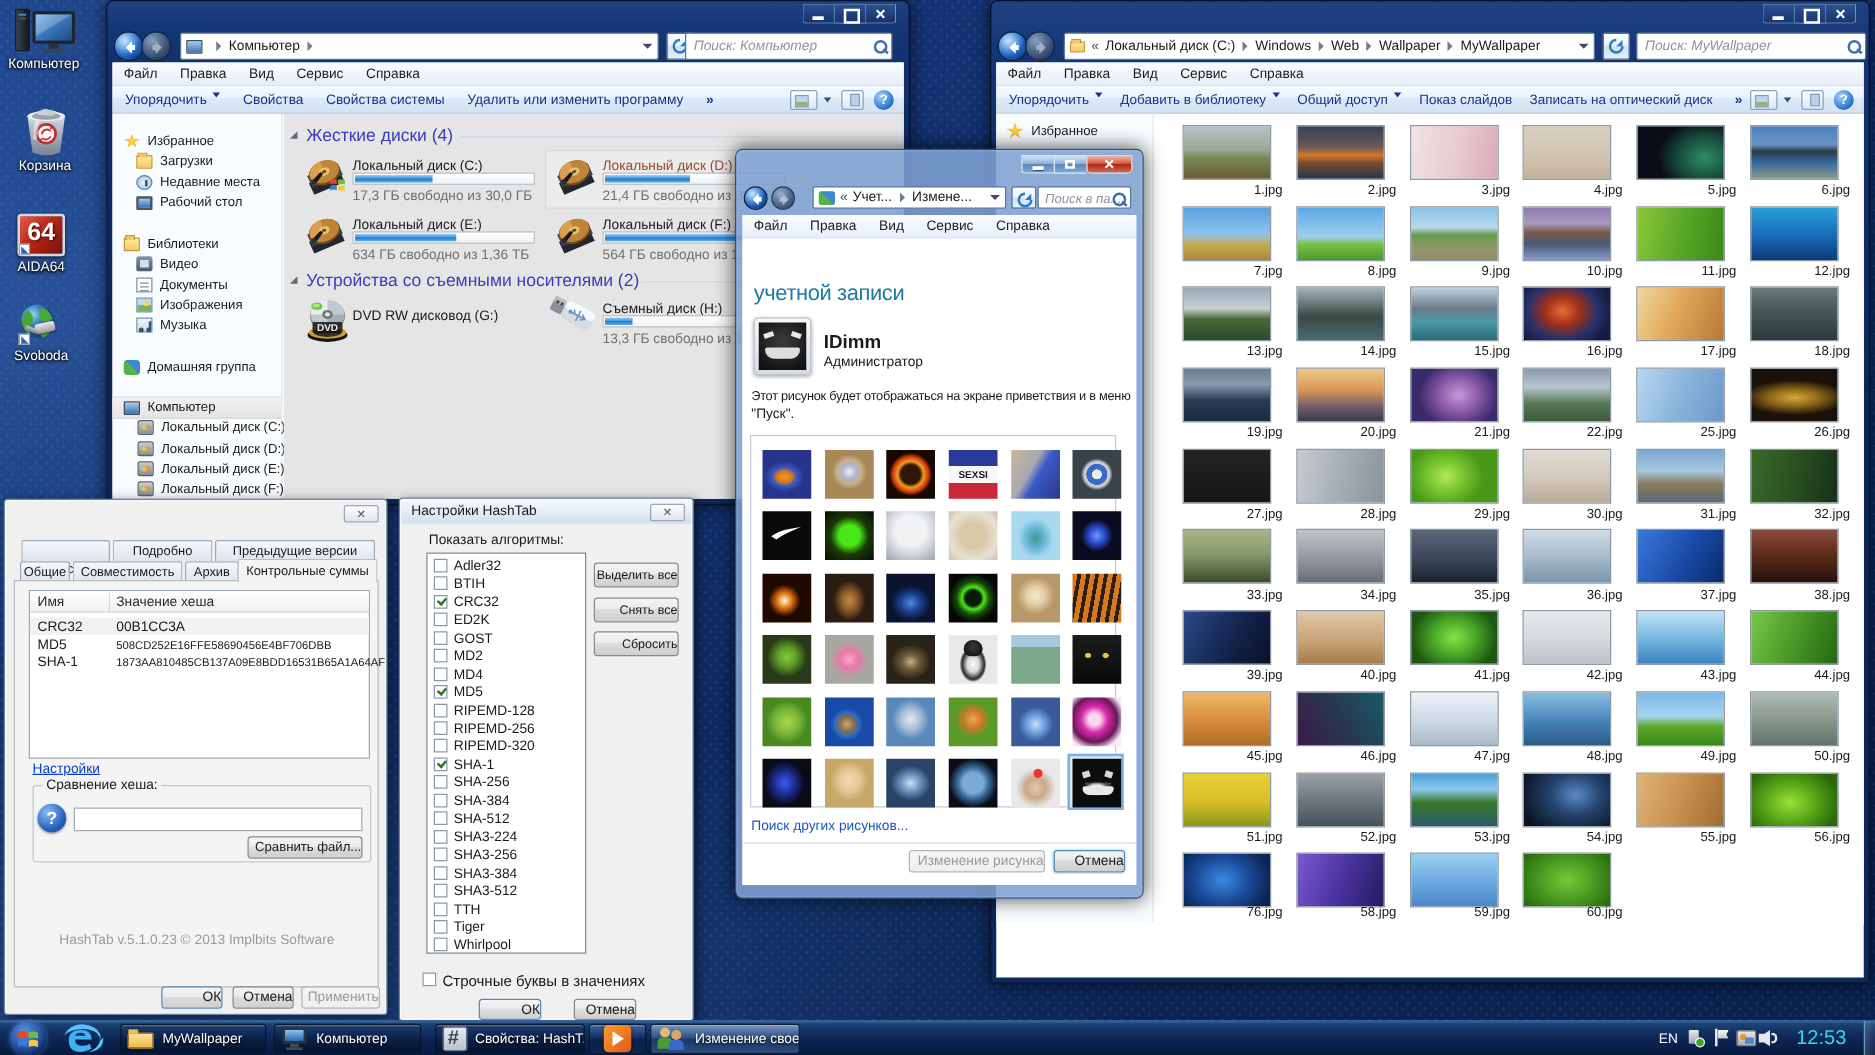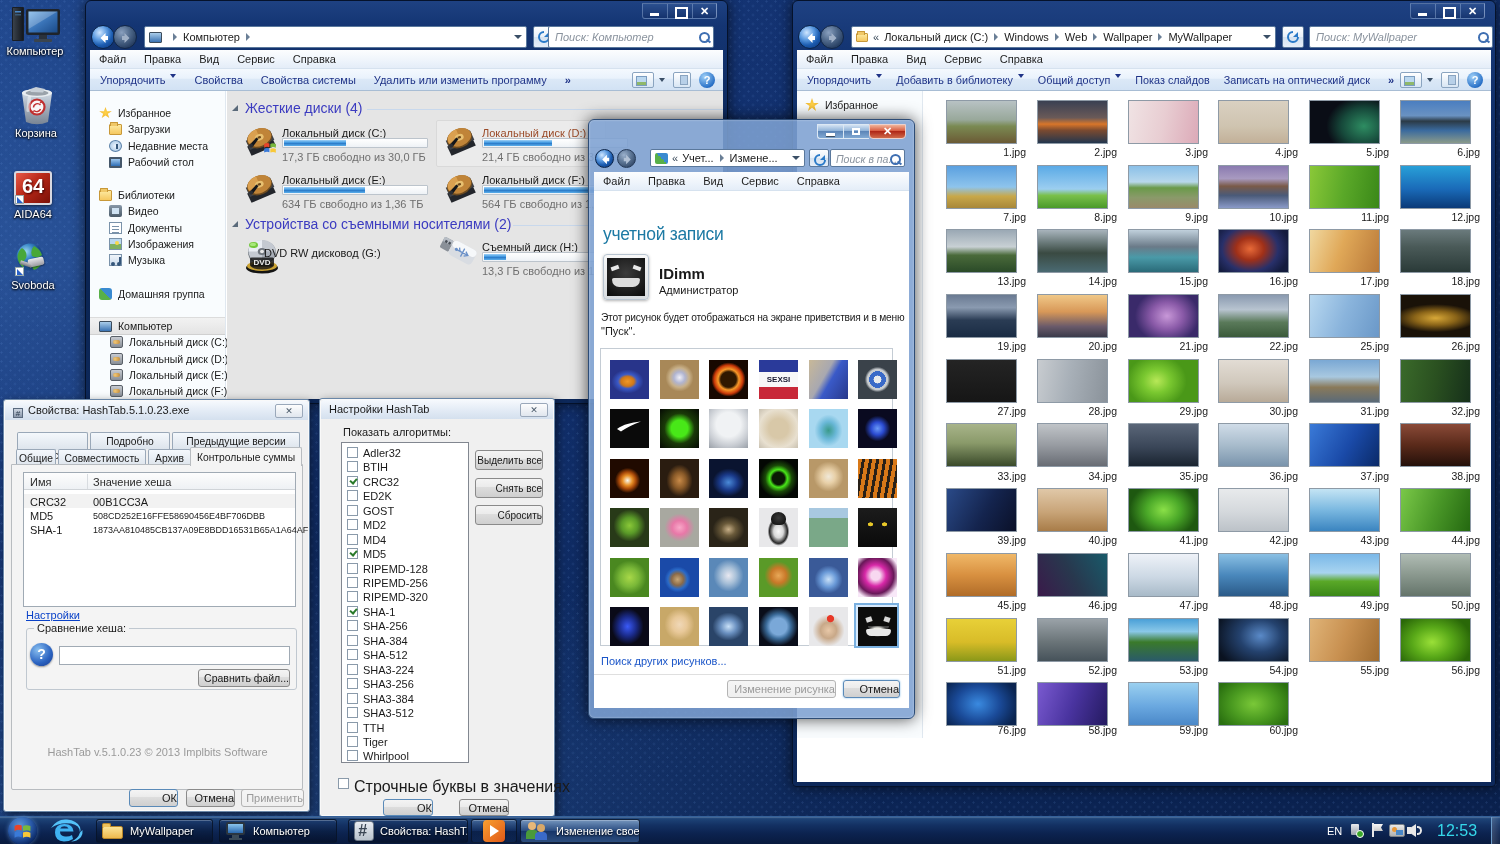--- a/index.html
+++ b/index.html
@@ -358,21 +358,21 @@
 <ellipse cx="19" cy="12.5" rx="13.5" ry="11.5" fill="#c4c9d1"></ellipse>
 <path d="M5.5 12.5 A13.5 11.5 0 0 1 19 1 L19 12.5 Z" fill="#e9edf3"></path>
 <path d="M32.5 12.5 A13.5 11.5 0 0 1 19 24 L19 12.5 Z" fill="#a7adb7"></path>
 <ellipse cx="19" cy="12.5" rx="4.2" ry="3.6" fill="#70767e"></ellipse>
 <ellipse cx="19" cy="12.5" rx="2" ry="1.7" fill="#e8e8e8"></ellipse>
 <rect x="7" y="18.5" width="24" height="9" rx="1.5" fill="rgba(16,16,16,.82)"></rect>
 <text x="19" y="26" font-size="8" fill="#ededed" text-anchor="middle" font-family="Liberation Sans, sans-serif" font-weight="bold">DVD</text>
 <ellipse cx="10.5" cy="6" rx="4.5" ry="3" fill="#74c83c"></ellipse>
 <ellipse cx="10" cy="5.4" rx="3" ry="1.6" fill="#a8e87c"></ellipse>
 </svg></div>
-<div class="dname nw" style="left:37px;top:156px">DVD RW дисковод (G:)</div>
+<div class="dname nw" style="left:55px;top:156px">DVD RW дисковод (G:)</div>
 <div class="abs" style="left:210px;top:143px;width:44px;height:38px"><svg width="44" height="38" viewBox="0 0 44 38">
 <g transform="rotate(28 22 19)">
 <rect x="2" y="11" width="10" height="12" rx="1.5" fill="#8a9098"></rect>
 <rect x="2" y="11" width="10" height="5" rx="1.5" fill="#b8bec6"></rect>
 <rect x="4.2" y="13.5" width="2.4" height="2.6" fill="#4a5058"></rect>
                 <rect x="8" y="13.5" width="2.4" height="2.6" fill="#4a5058"></rect>
 <rect x="12" y="9" width="26" height="16" rx="4" fill="#d8dce2"></rect>
 <rect x="12" y="9" width="26" height="7.5" rx="4" fill="#f6f8fa"></rect>
 <path d="M18 17 L31 17 M25 12.5 L25 21.5 M27.5 14.5 L31 17 L27.5 19.5 M20 14 L22 17" stroke="#6a90c8" stroke-width="1.3" fill="none"></path>
 <circle cx="18" cy="17" r="1.6" fill="#6a90c8"></circle>
@@ -677,21 +677,20 @@
           <div class="abs" style="left:290px;top:426px;width:6px;height:5px;background:#d8d8d8;transform:rotate(18deg)"></div>
 <div class="abs nw link" style="left:7px;top:464px;text-decoration:none;color:#1a55c8">Поиск других рисунков...</div>
 <div class="abs" style="left:0px;right:0;top:483px;height:1px;background:#dfdfdf"></div>
 <div class="btn dis" style="left:133px;top:489px;width:109px;height:18px;line-height:17px">Изменение рисунка</div>
 <div class="btn" style="left:249px;top:489px;width:57px;height:18px;line-height:17px;border-color:#5a8ab8;box-shadow:0 0 2px #7ab8e8">Отмена</div>
 </div>
  </div>
 </div>
 
 <div class="dlg" id="dlg1" style="left:3px;top:399px;width:307px;height:413px">
-<div class="dtitle nw"><span style="display:inline-block;width:10px;height:10px;background:linear-gradient(#cdd6e2,#8a98ab);border:1px solid #5a6a7e;margin-right:5px;vertical-align:-2px;text-align:center;line-height:9px;font-size:8px;color:#2a3a4e">#</span>Свойства: HashTab.5.1.0.23.exe</div>
 <div class="dclose" style="right:6px;top:4px">✕</div>
 <div class="abs nw" style="left:13px;top:32px;width:71px;height:17px;background:linear-gradient(#f4f8fc,#dde4ec);border:1px solid #9aa8b8;border-bottom:none;border-radius:2px 2px 0 0;text-align:center;padding-top:17px;font-size:10.3px">Безопасность</div>
 <div class="abs nw" style="left:86px;top:32px;width:80px;height:17px;background:linear-gradient(#f4f8fc,#dde4ec);border:1px solid #9aa8b8;border-bottom:none;border-radius:2px 2px 0 0;text-align:center;padding-top:3px;font-size:10.3px">Подробно</div>
 <div class="abs nw" style="left:168px;top:32px;width:128px;height:17px;background:linear-gradient(#f4f8fc,#dde4ec);border:1px solid #9aa8b8;border-bottom:none;border-radius:2px 2px 0 0;text-align:center;padding-top:3px;font-size:10.3px">Предыдущие версии</div>
 <div class="abs nw" style="left:12px;top:49px;width:40px;height:17px;background:linear-gradient(#f4f8fc,#dde4ec);border:1px solid #9aa8b8;border-bottom:none;border-radius:2px 2px 0 0;text-align:center;padding-top:3px;font-size:10.3px">Общие</div>
 <div class="abs nw" style="left:54px;top:49px;width:88px;height:17px;background:linear-gradient(#f4f8fc,#dde4ec);border:1px solid #9aa8b8;border-bottom:none;border-radius:2px 2px 0 0;text-align:center;padding-top:3px;font-size:10.3px">Совместимость</div>
 <div class="abs nw" style="left:144px;top:49px;width:43px;height:17px;background:linear-gradient(#f4f8fc,#dde4ec);border:1px solid #9aa8b8;border-bottom:none;border-radius:2px 2px 0 0;text-align:center;padding-top:3px;font-size:10.3px">Архив</div>
 <div class="abs" style="left:7px;top:64px;width:292px;height:326px;background:#f4f4f4;border:1px solid #b8bcc0;border-radius:0 0 2px 2px"></div>
 <div class="abs nw" style="left:186px;top:47px;width:112px;height:19px;background:#f4f4f4;border:1px solid #b8bcc0;border-bottom:none;border-radius:2px 2px 0 0;text-align:center;padding-top:4px;font-size:10.3px">Контрольные суммы</div>
 <div class="abs" style="left:19px;top:72px;width:273px;height:135px;background:#fff;border:1px solid #a0aab4"></div>
@@ -766,21 +765,21 @@
 <div class="cb" style="left:27px;top:323px"></div>
 <div class="abs nw" style="left:43px;top:323px">TTH</div>
 <div class="cb" style="left:27px;top:337px"></div>
 <div class="abs nw" style="left:43px;top:337px">Tiger</div>
 <div class="cb" style="left:27px;top:351px"></div>
 <div class="abs nw" style="left:43px;top:351px">Whirlpool</div>
 <div class="btn nw" style="left:155px;top:51px;width:68px;height:20px;line-height:19px;font-size:10px">Выделить все</div>
 <div class="btn nw" style="left:155px;top:79px;width:68px;height:20px;line-height:19px;font-size:10px">Снять все</div>
 <div class="btn nw" style="left:155px;top:106px;width:68px;height:20px;line-height:19px;font-size:10px">Сбросить</div>
 <div class="cb" style="left:18px;top:379px"></div>
-<div class="abs nw" style="left:34px;top:379px;font-size:16px">Строчные буквы в значениях</div>
+<div class="abs nw" style="left:34px;top:379px;font-size:12px">Строчные буквы в значениях</div>
 <div class="btn" style="left:63px;top:400px;width:50px;height:17px;line-height:16px;border-color:#5a8ab8">ОК</div>
 <div class="btn" style="left:139px;top:400px;width:50px;height:17px;line-height:16px">Отмена</div>
 </div>
 
 <div id="tb">
 <div class="abs" style="left:8px;top:0px;width:29px;height:28px;border-radius:50%;background:radial-gradient(circle at 40% 30%,#5a94d8 0%,#2a5aa8 45%,#0c2a66 75%,#081c48 100%);box-shadow:0 0 4px rgba(120,180,255,.5)">
 <svg width="19" height="19" style="margin:5px 0 0 5px" viewBox="0 0 12 12">
           <path d="M1 2.5 C2.5 1.5 4 1.5 5.5 2.2 L5.5 5.4 C4 4.7 2.5 4.7 1 5.7 Z" fill="#e8442a"></path>
           <path d="M6.3 2.5 C7.8 1.8 9.4 1.8 11 2.6 L11 5.8 C9.4 5 7.8 5 6.3 5.7 Z" fill="#78b83c"></path>
           <path d="M1 6.7 C2.5 5.7 4 5.7 5.5 6.4 L5.5 9.6 C4 8.9 2.5 8.9 1 9.9 Z" fill="#3a7ad8"></path>

